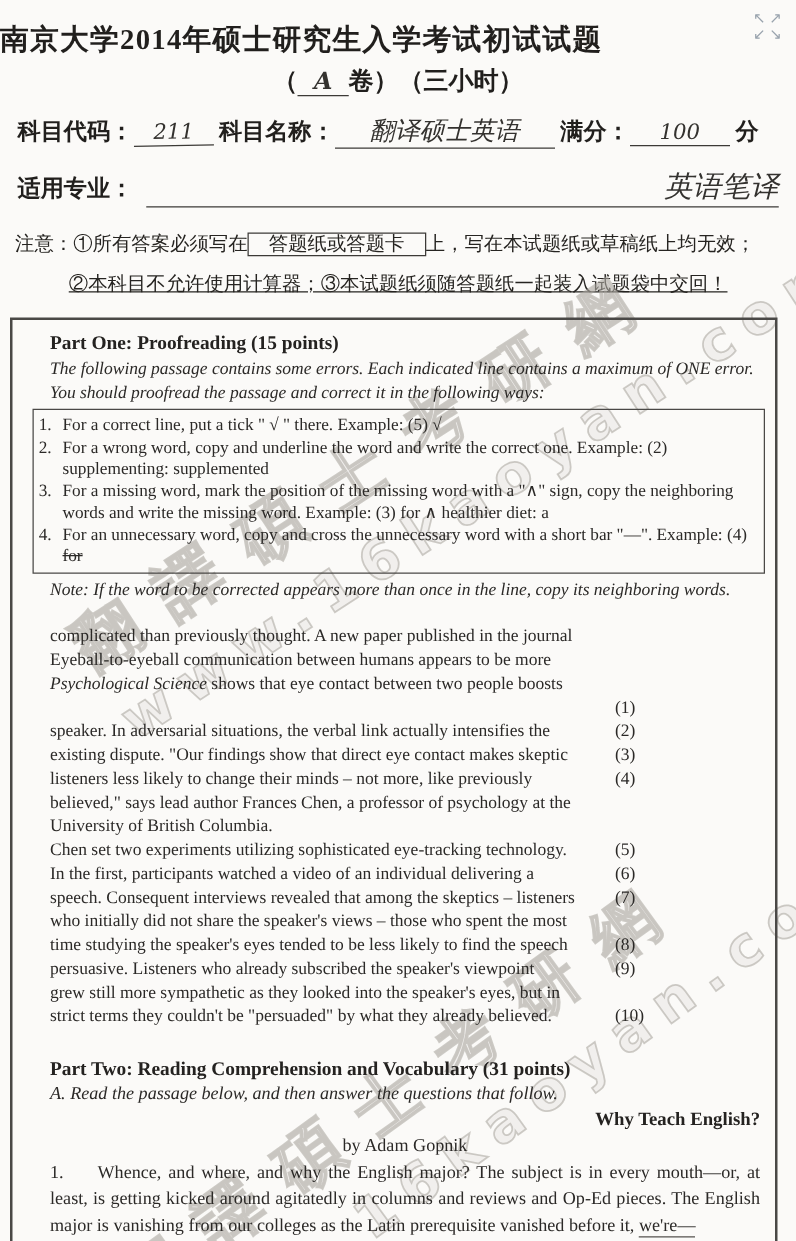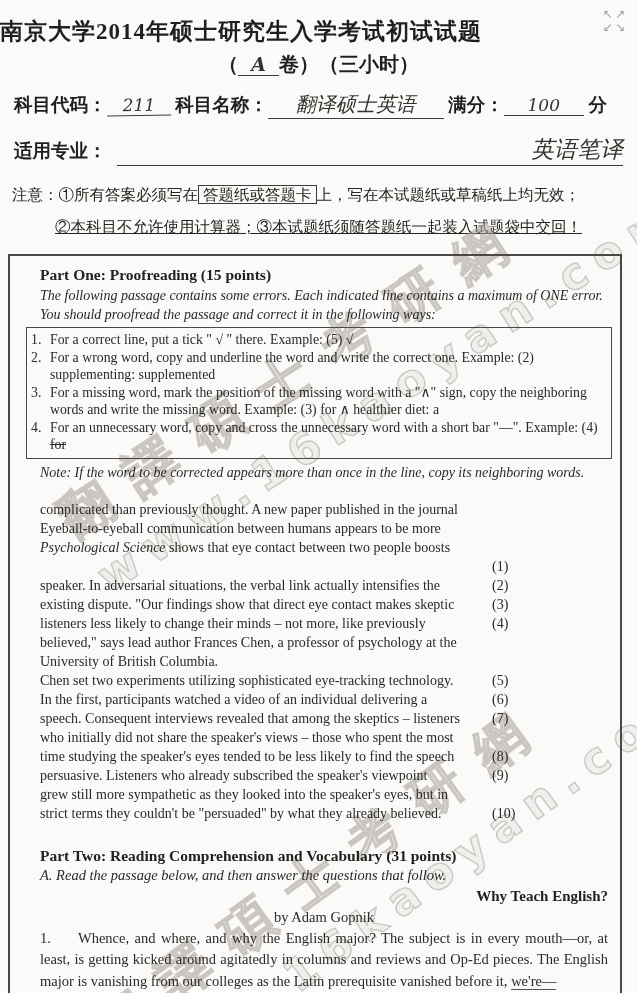--- a/index.html
+++ b/index.html
@@ -34,21 +34,21 @@
   .title2 .ul{padding:0 13px;font-size:19px;}
   .meta{margin:13px 0 0 14px;font-size:18.5px;font-weight:600;color:#211f1d;white-space:nowrap;}
   .meta .ul{font-weight:400;}
   .v-code{width:64px;font-size:17px;transform:rotate(-1deg);}
   .v-name{width:176px;font-size:20px;}
   .v-score{width:80px;font-size:17px;}
   .major{margin:15px 14px 0 14px;font-size:18.5px;font-weight:600;display:flex;align-items:baseline;color:#211f1d;gap:10px;}
   .v-major{flex:1;text-align:right;padding-left:34px;font-size:23px;font-weight:400;}
   .notice{margin:19px 0 0 12px;font-size:15.5px;color:#262421;}
   .notice2{margin:11px 0 16px 55px;font-size:15.5px;color:#262421;text-decoration:underline;}
-  .boxed{border:1.5px solid #3c3a37;padding:0 4px;}
+  .boxed{border:1.5px solid #3c3a37;padding:0 16px;}
   
   .frame{
     margin:9px 15px 0 8px;border:2px solid #4a4846;box-sizing:border-box;
     height:844px;padding:10px 12px 6px 30px;overflow:hidden;position:relative;
   }
   .p1-head,.p2-head{font-size:15.5px;font-weight:700;color:#242220;}
   .p1-intro{font-style:italic;font-size:14px;line-height:19px;margin-top:2px;color:#2b2927;}
   .rules{border:1.5px solid #4a4846;margin:3px -4px 4px -14px;padding:3px 6px 4px 4px;font-size:13.8px;line-height:17.5px;color:#2b2927;}
   .rule-row{display:flex;}
   .rule-num{width:19px;flex:none;text-align:left;}

